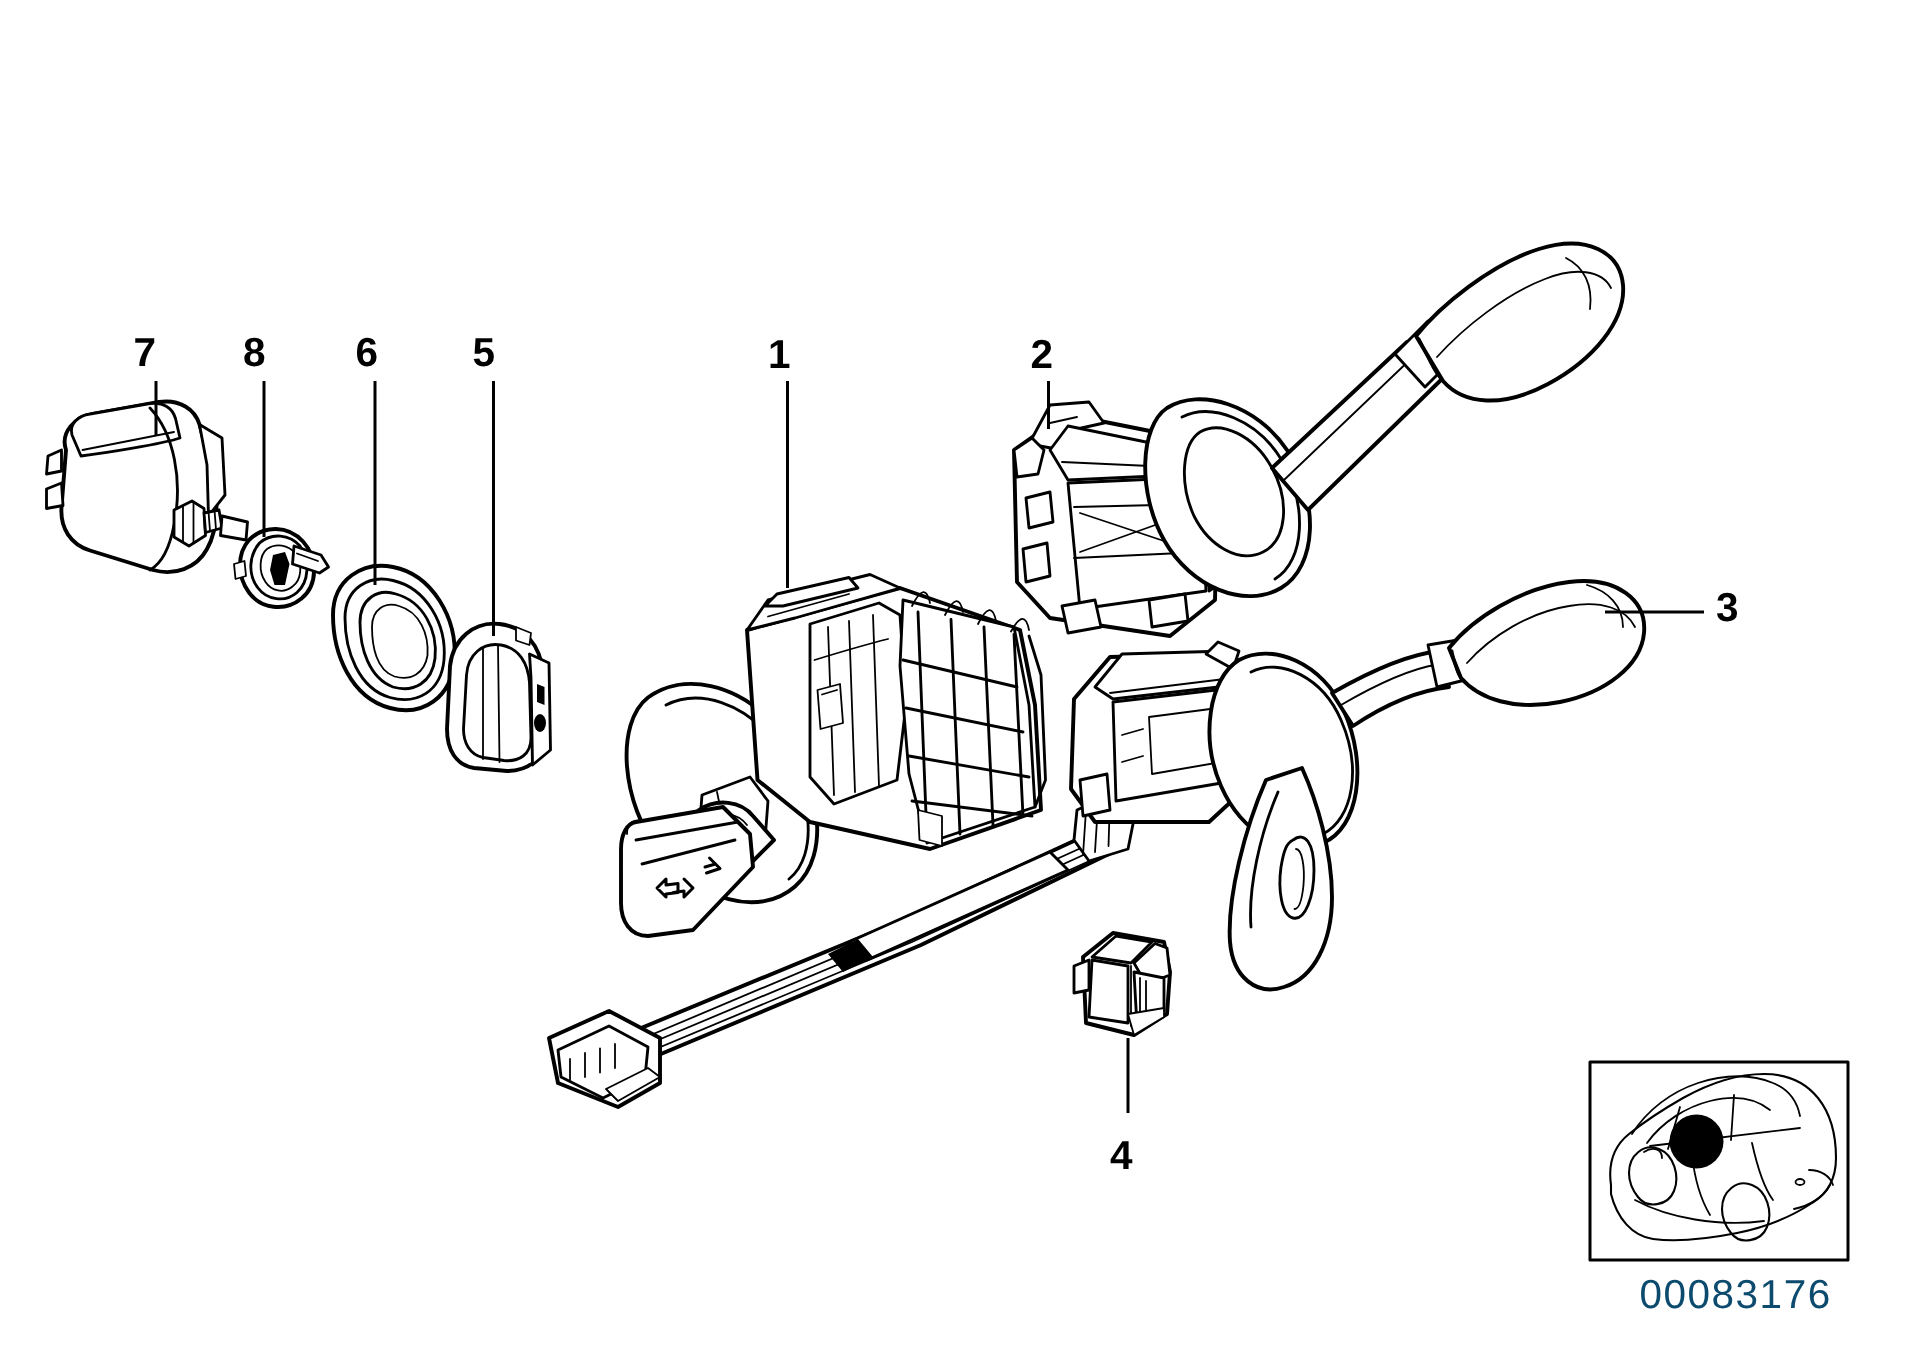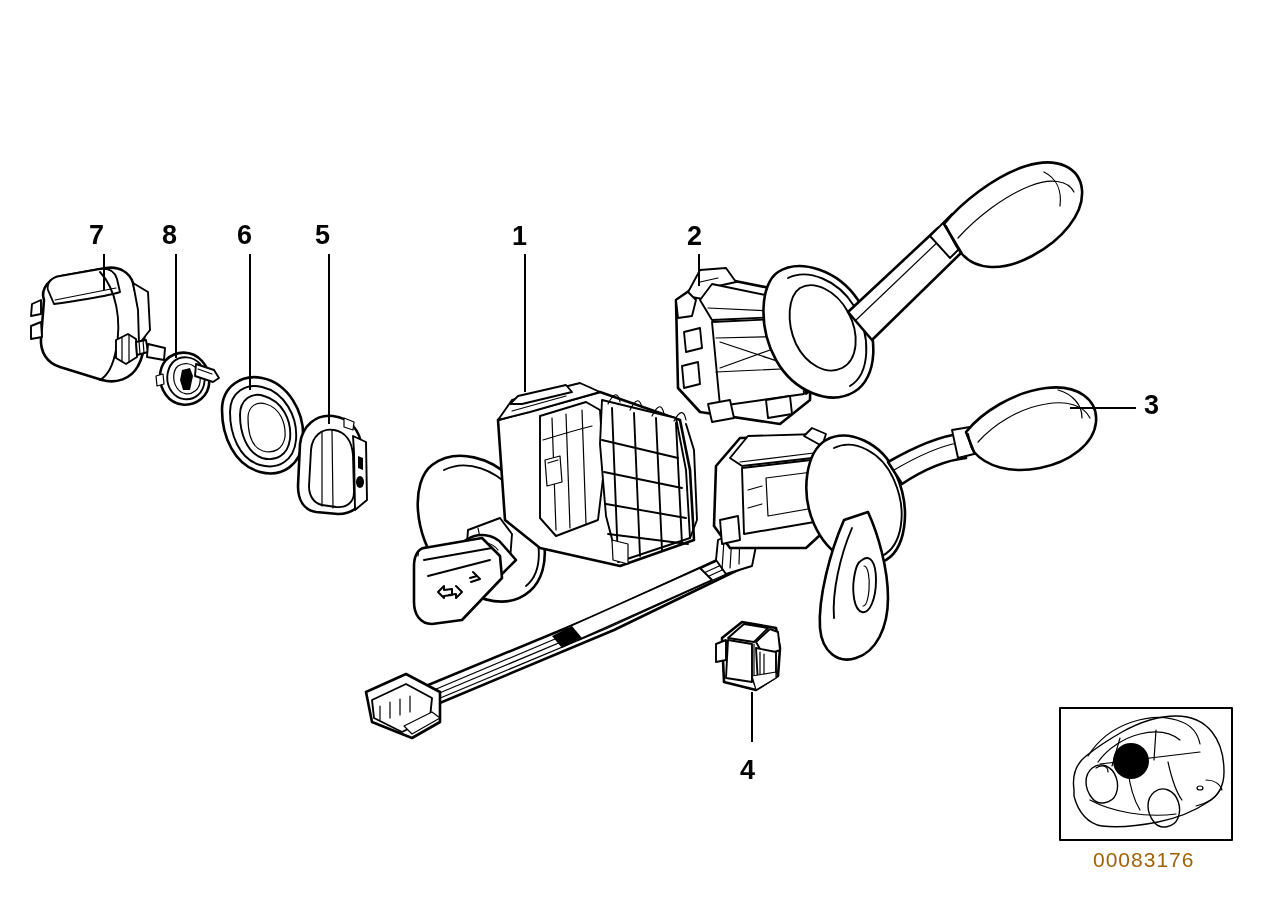--- a/index.html
+++ b/index.html
@@ -4,21 +4,21 @@
 <style>
   html,body{margin:0;padding:0;background:#ffffff;}
   body{width:1288px;height:910px;overflow:hidden;
        font-family:"Liberation Sans", sans-serif;}
   #stage{position:relative;width:1288px;height:910px;background:#fff;}
   svg#art{position:absolute;left:0;top:0;width:1288px;height:910px;display:block;}
   .callout{position:absolute;font-family:"Liberation Sans", sans-serif;
            font-size:27px;font-weight:bold;color:#000;line-height:1;
            letter-spacing:0px;}
   .diagid{position:absolute;font-family:"Liberation Sans", sans-serif;
-          font-size:21px;color:#a16207;letter-spacing:1px;}
+          font-size:27px;color:#0c4a6e;letter-spacing:1px;}
   
   .ln{fill:none;stroke:#000;stroke-linecap:round;stroke-linejoin:round;}
   .o{stroke-width:2.6;}      
   .m{stroke-width:1.9;}      
   .t{stroke-width:1.2;}      
   .wf{fill:#ffffff;stroke:#000;stroke-linejoin:round;stroke-linecap:round;}
   .leader{stroke:#000;stroke-width:2;fill:none;}
   .blk{fill:#000;stroke:none;}
 </style>
 </head>

